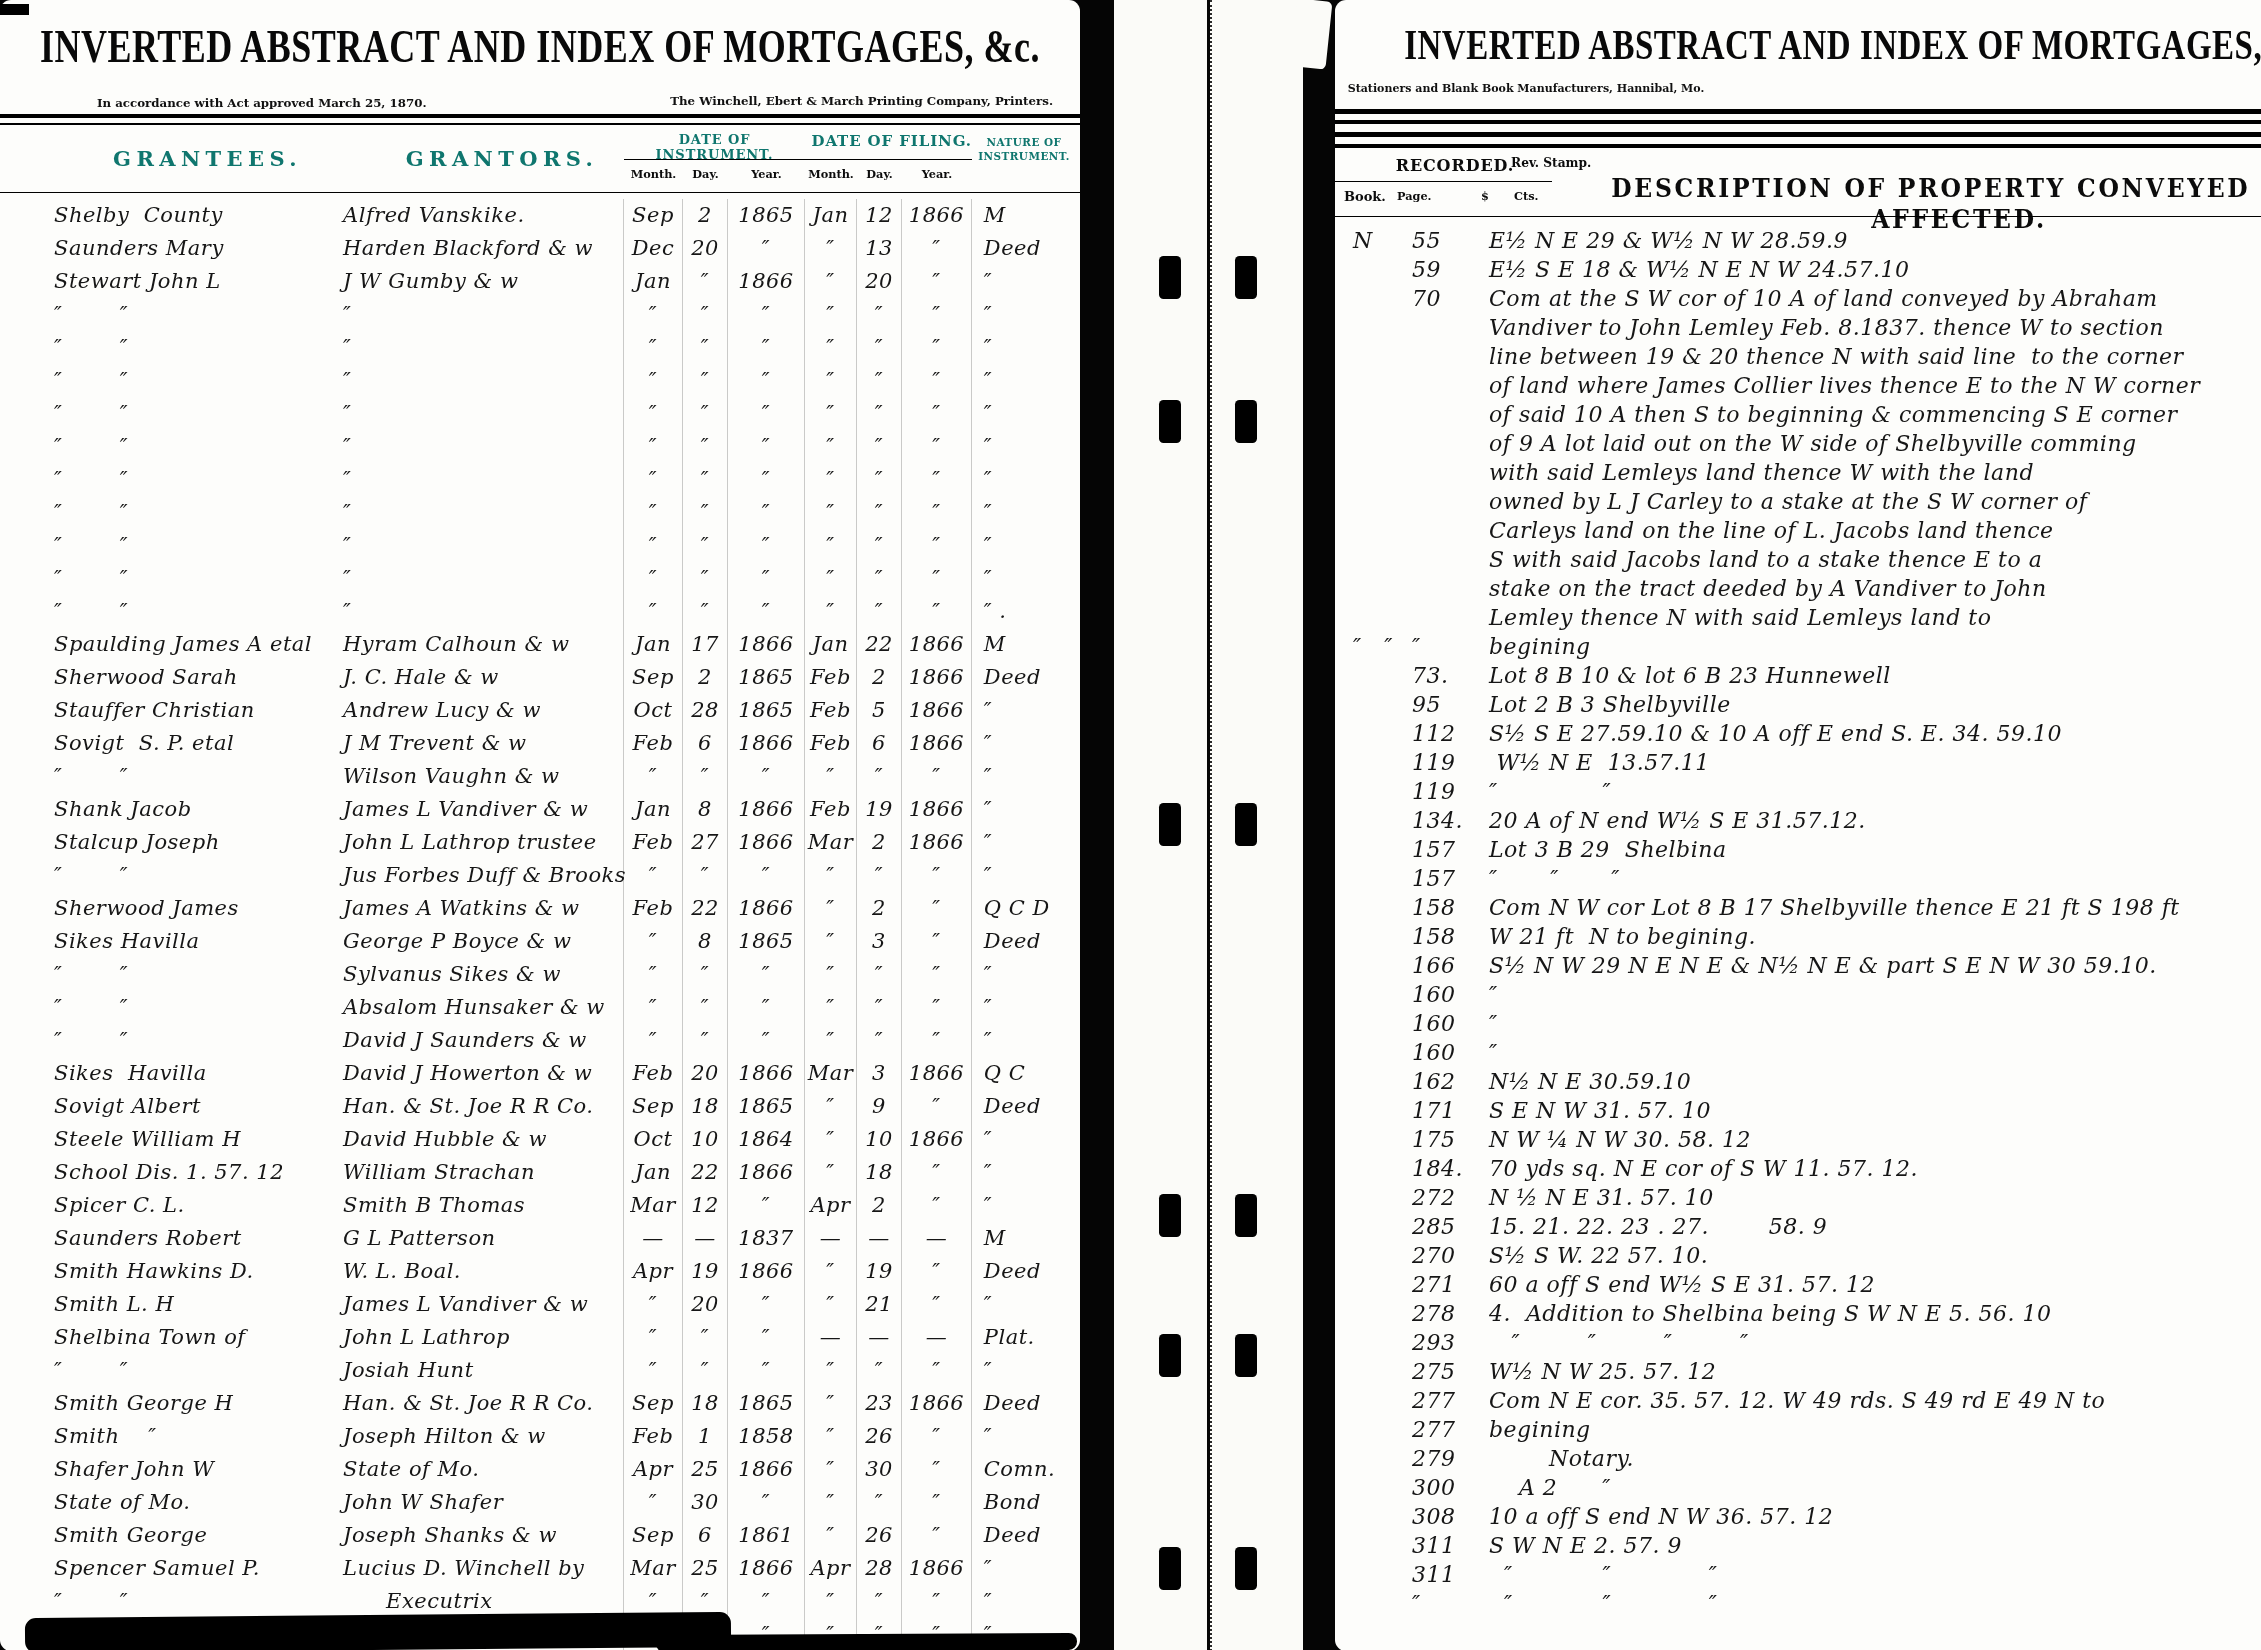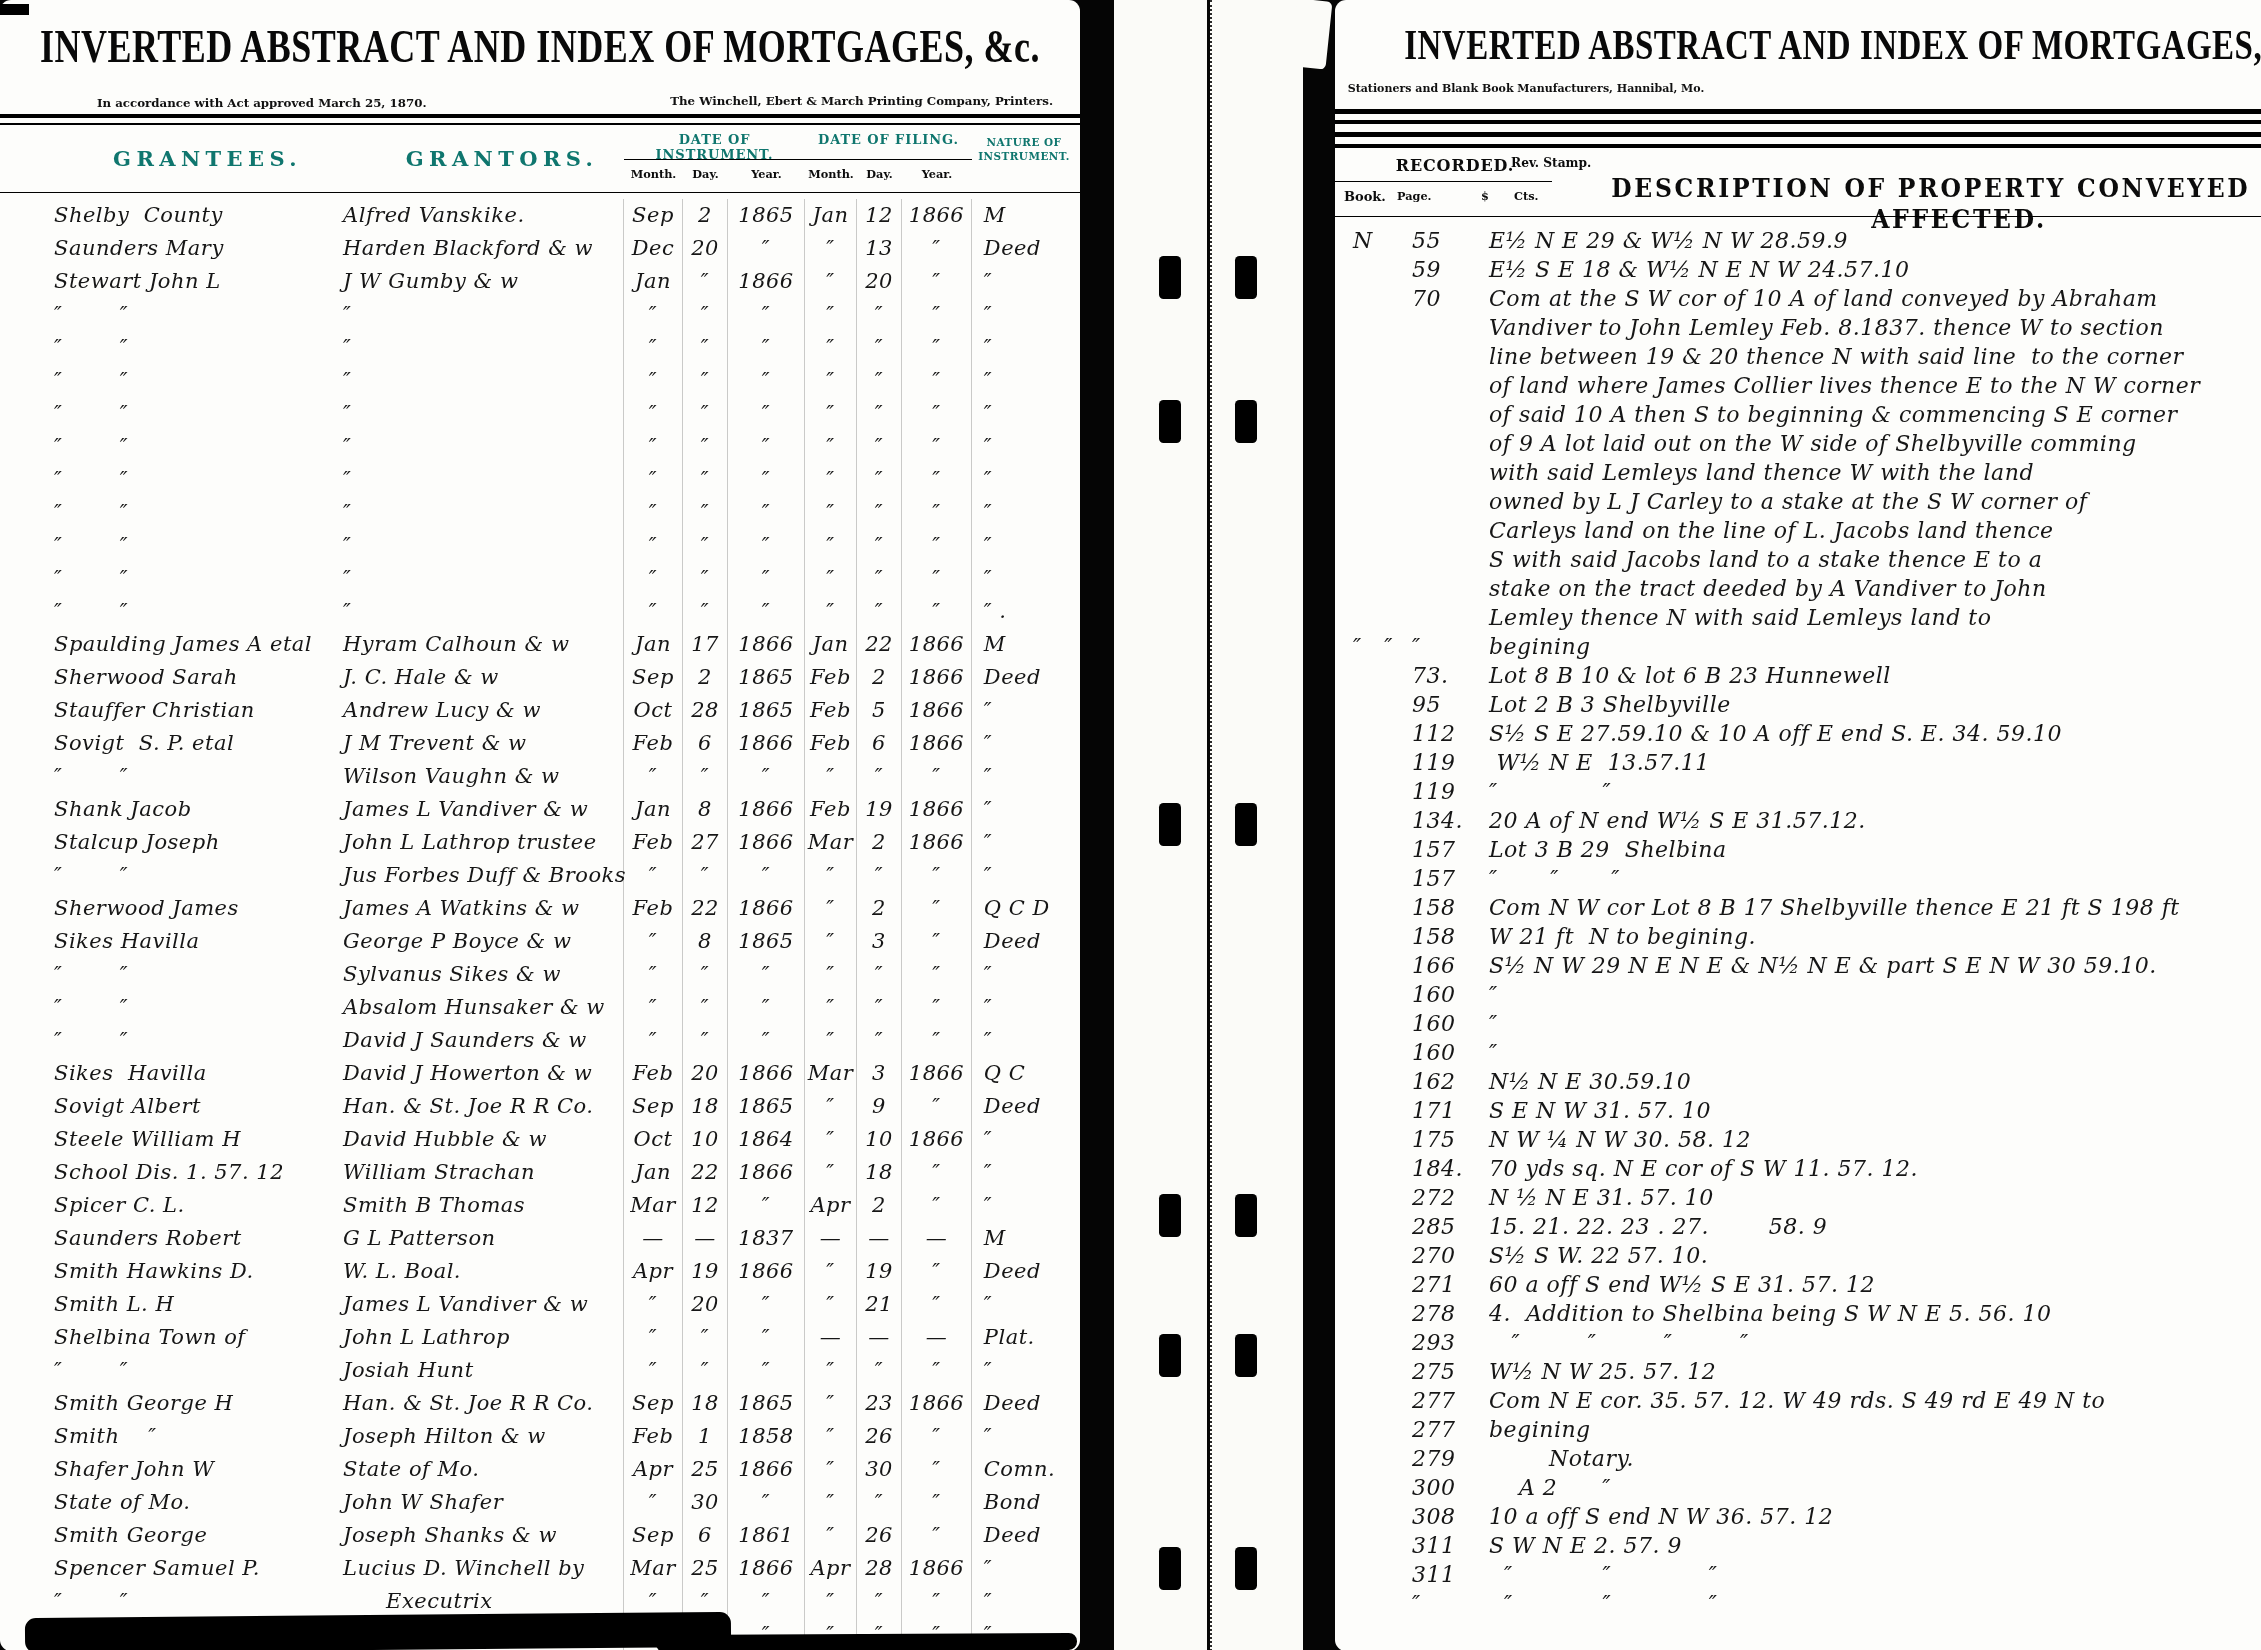--- a/index.html
+++ b/index.html
@@ -27,21 +27,21 @@
   #left-page .page-title{top:26px;font-size:36px;letter-spacing:0.5px;}
   #right-page .page-title{top:27px;font-size:33px;letter-spacing:0.5px;}
   .small-print{position:absolute;font-size:11.8px;color:#111;font-weight:600;}
   .rule{position:absolute;left:0;right:0;background:#000;}
 
   
   .lp-col-head{position:absolute;text-align:center;color:#0f766e;font-weight:700;}
   .head-grantees{left:63px;width:289px;top:146px;font-size:21px;letter-spacing:5.4px;}
   .head-grantors{left:362px;width:280px;top:146px;font-size:21px;letter-spacing:5.4px;}
   .head-date-inst{left:624px;width:181px;top:132px;font-size:13px;letter-spacing:0.9px;}
-  .head-date-file{left:805px;width:167px;top:132px;font-size:13px;letter-spacing:0.9px;}
+  .head-date-file{left:805px;width:167px;top:132px;font-size:15px;letter-spacing:0.9px;text-align:right;}
   .head-nature{left:972px;width:104px;top:136px;font-size:10.4px;letter-spacing:0.5px;line-height:13.6px;}
   .head-mdy{position:absolute;top:167px;font-size:11.3px;font-weight:700;text-align:center;color:#0c0c0c;}
 
   
   .rp-head{position:absolute;color:#0c0c0c;font-weight:700;}
   .head-recorded{left:12.7px;top:156px;font-size:16px;letter-spacing:0.9px;margin-left:48px;}
   .head-revstamp{left:132px;top:156px;font-size:12.2px;margin-left:44px;}
   .head-book{left:9px;top:189px;font-size:13px;}
   .head-page{left:62px;top:189px;font-size:11.3px;text-align:center;}
   .head-dollar{left:146px;top:189px;font-size:11.3px;}

